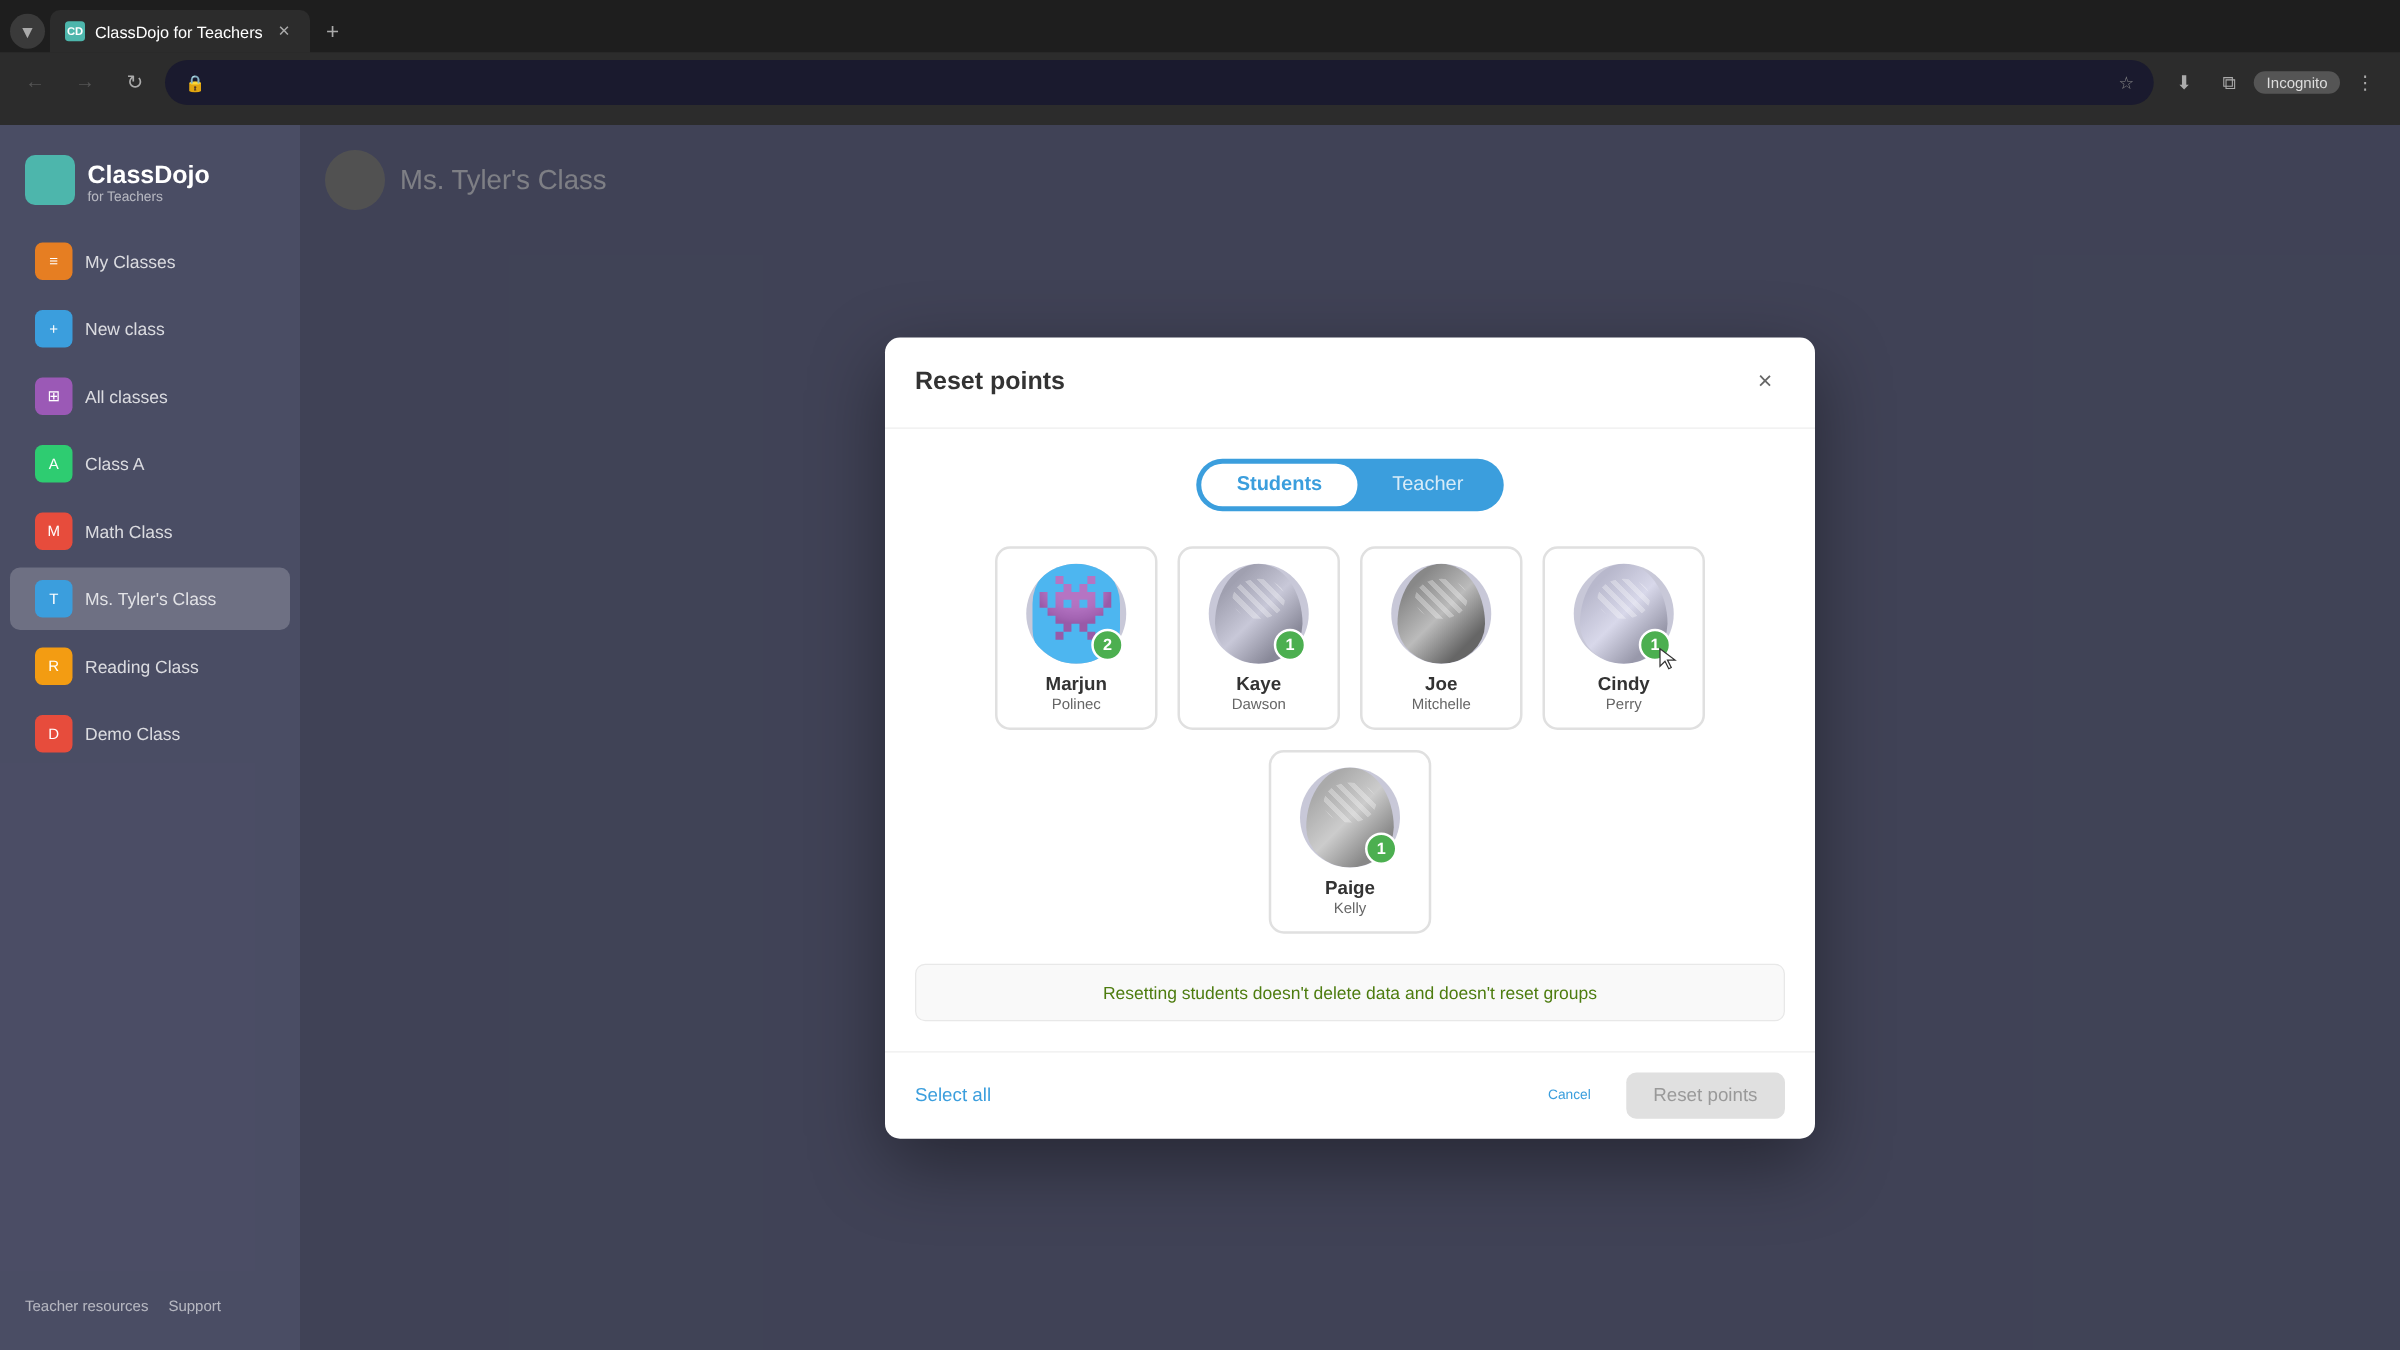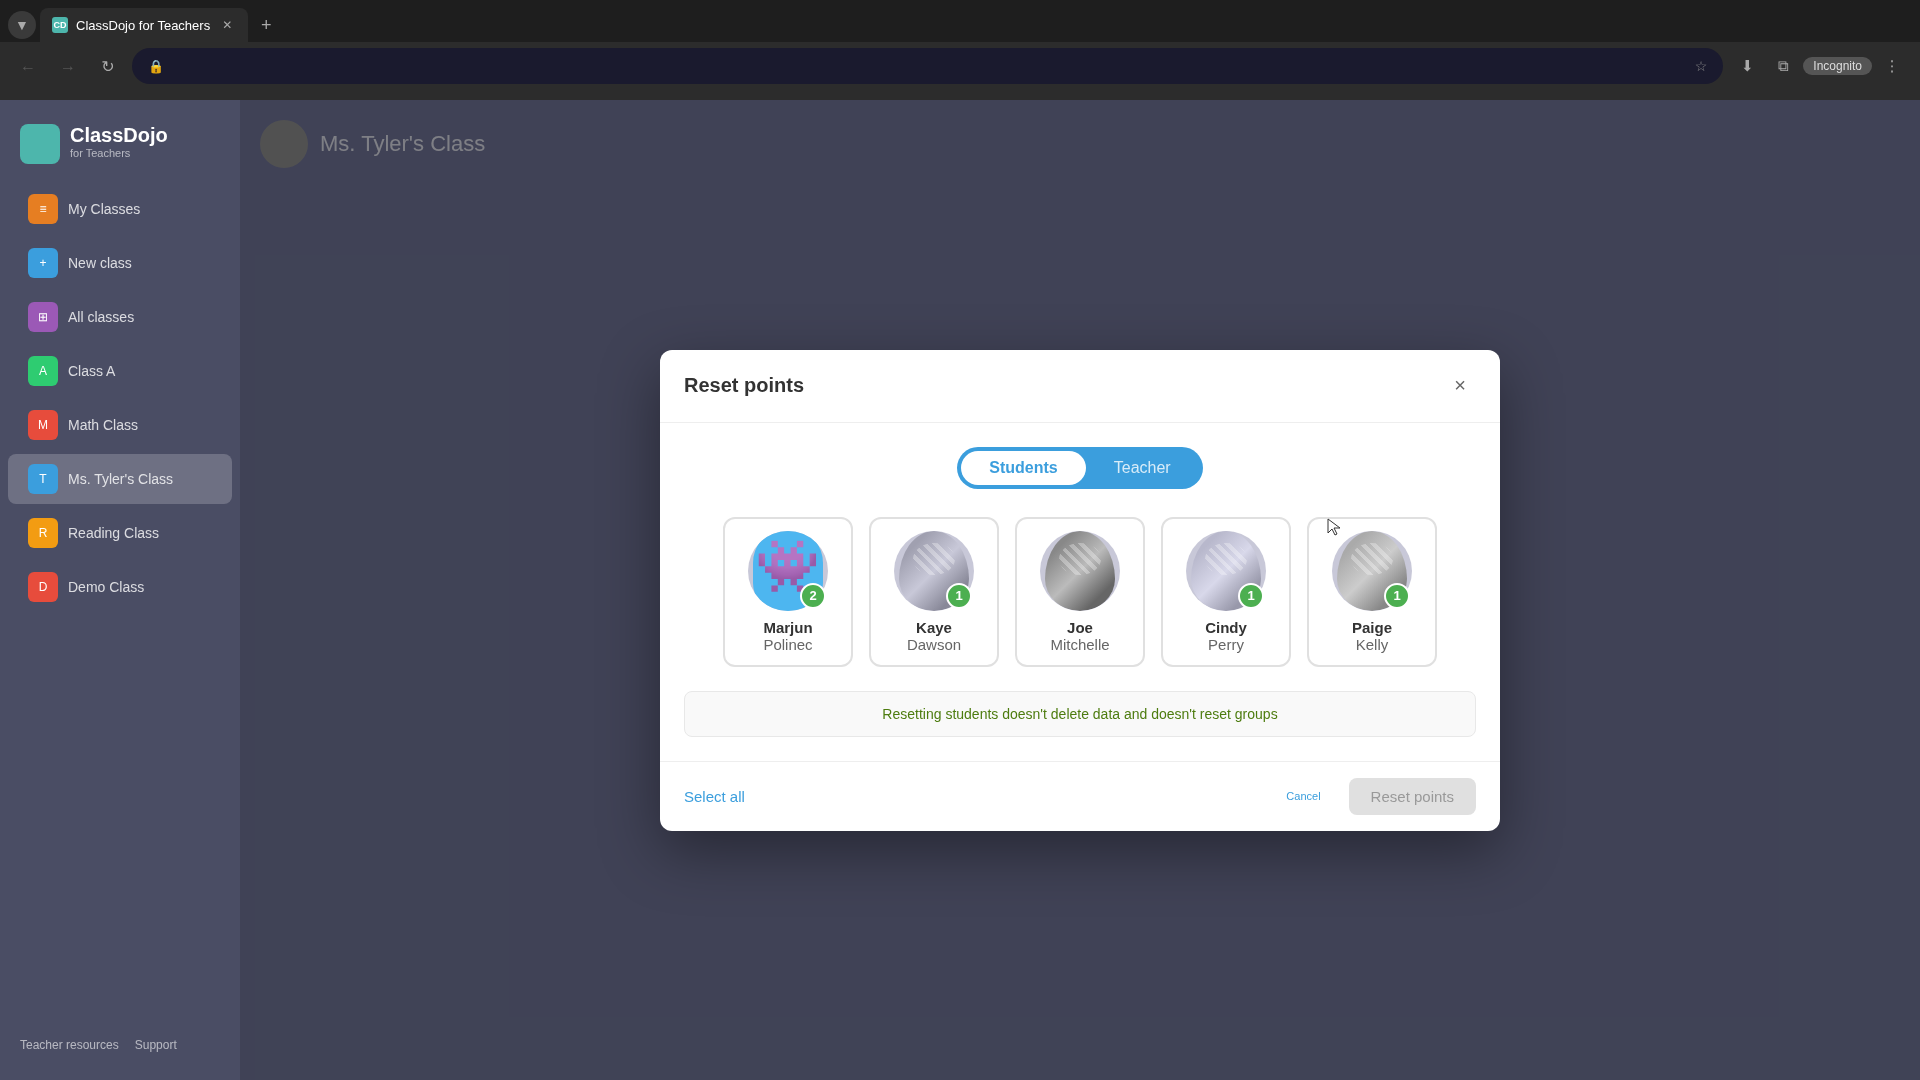--- a/index.html
+++ b/index.html
@@ -125,21 +125,21 @@
     .sidebar {
       width: 240px;
       background: rgba(0,0,0,0.3);
       padding: 16px 0;
       display: flex;
       flex-direction: column;
       gap: 4px;
     }
     .sidebar-brand {
       padding: 8px 20px 16px;
-      display: flex; align-items: flex-start; gap: 10px;
+      display: flex; align-items: flex-end; gap: 10px;
     }
     .brand-logo {
       width: 40px; height: 40px;
       background: #4db6ac;
       border-radius: 8px;
     }
     .brand-name { color: #fff; font-size: 20px; font-weight: 700; }
     .brand-sub { color: rgba(255,255,255,0.6); font-size: 11px; }
     .sidebar-item {
       padding: 10px 20px;
@@ -190,21 +190,21 @@
       display: flex;
       align-items: center;
       justify-content: center;
       z-index: 100;
     }
 
     
     .modal {
       background: #fff;
       border-radius: 12px;
-      width: 840px;
+      width: 744px;
       padding: 0;
       box-shadow: 0 20px 60px rgba(0,0,0,0.4);
       overflow: hidden;
     }
     .modal-header {
       padding: 20px 24px;
       display: flex;
       align-items: center;
       justify-content: space-between;
       border-bottom: 1px solid #eee;
@@ -332,21 +332,21 @@
       display: flex; align-items: center; justify-content: center;
       border: 2px solid #fff;
     }
     .student-first-name {
       font-size: 15px;
       font-weight: 600;
       color: #333;
       text-align: center;
     }
     .student-last-name {
-      font-size: 15px;
+      font-size: 12px;
       color: #666;
       text-align: center;
     }
 
     
     .info-message {
       background: #f9f9f9;
       border: 1px solid #e8e8e8;
       border-radius: 8px;
       padding: 14px 4px;

